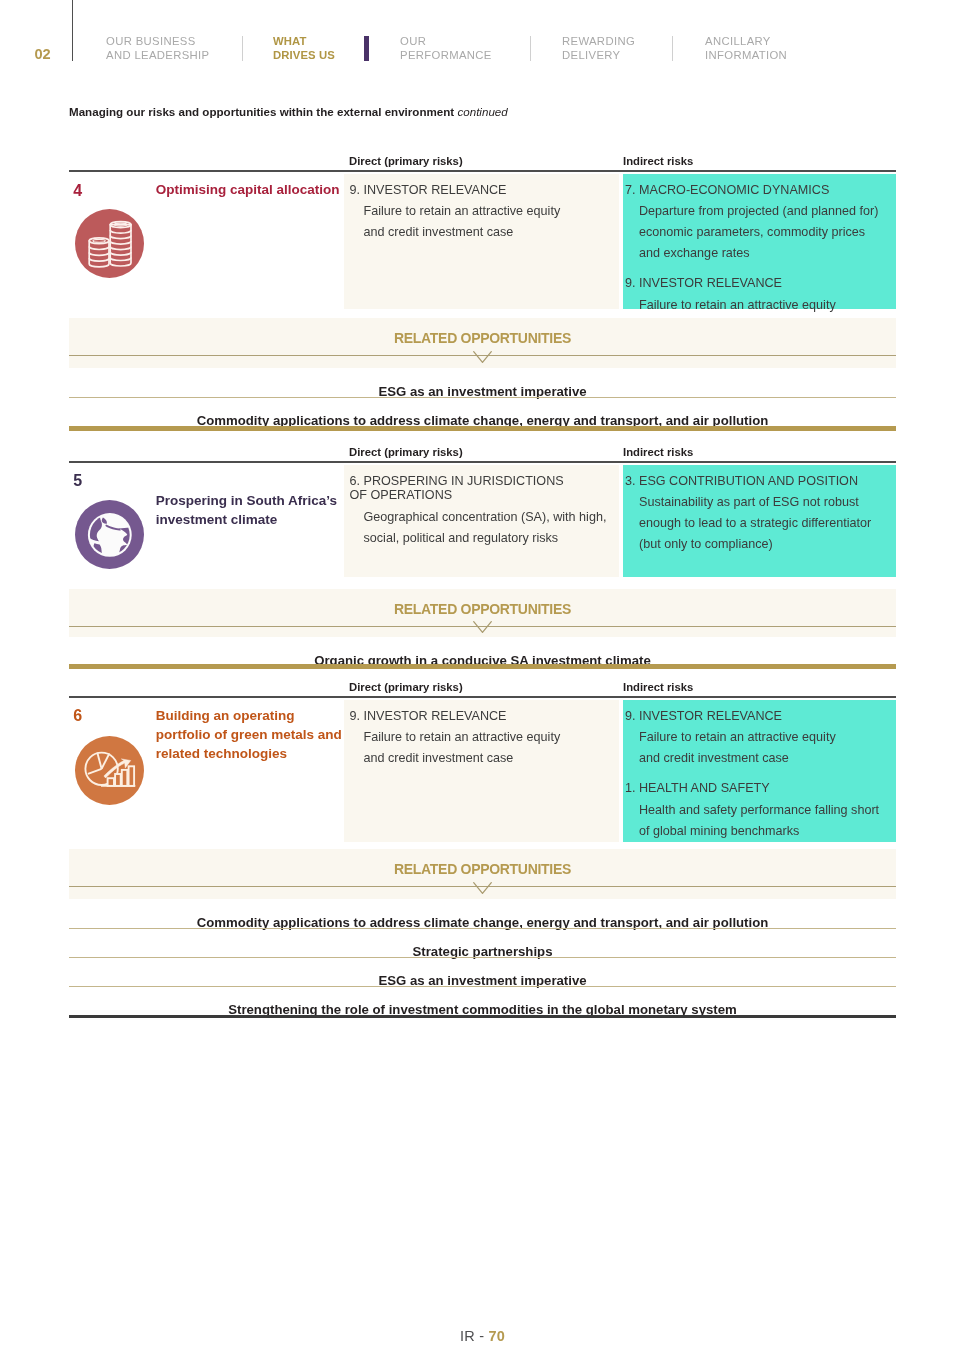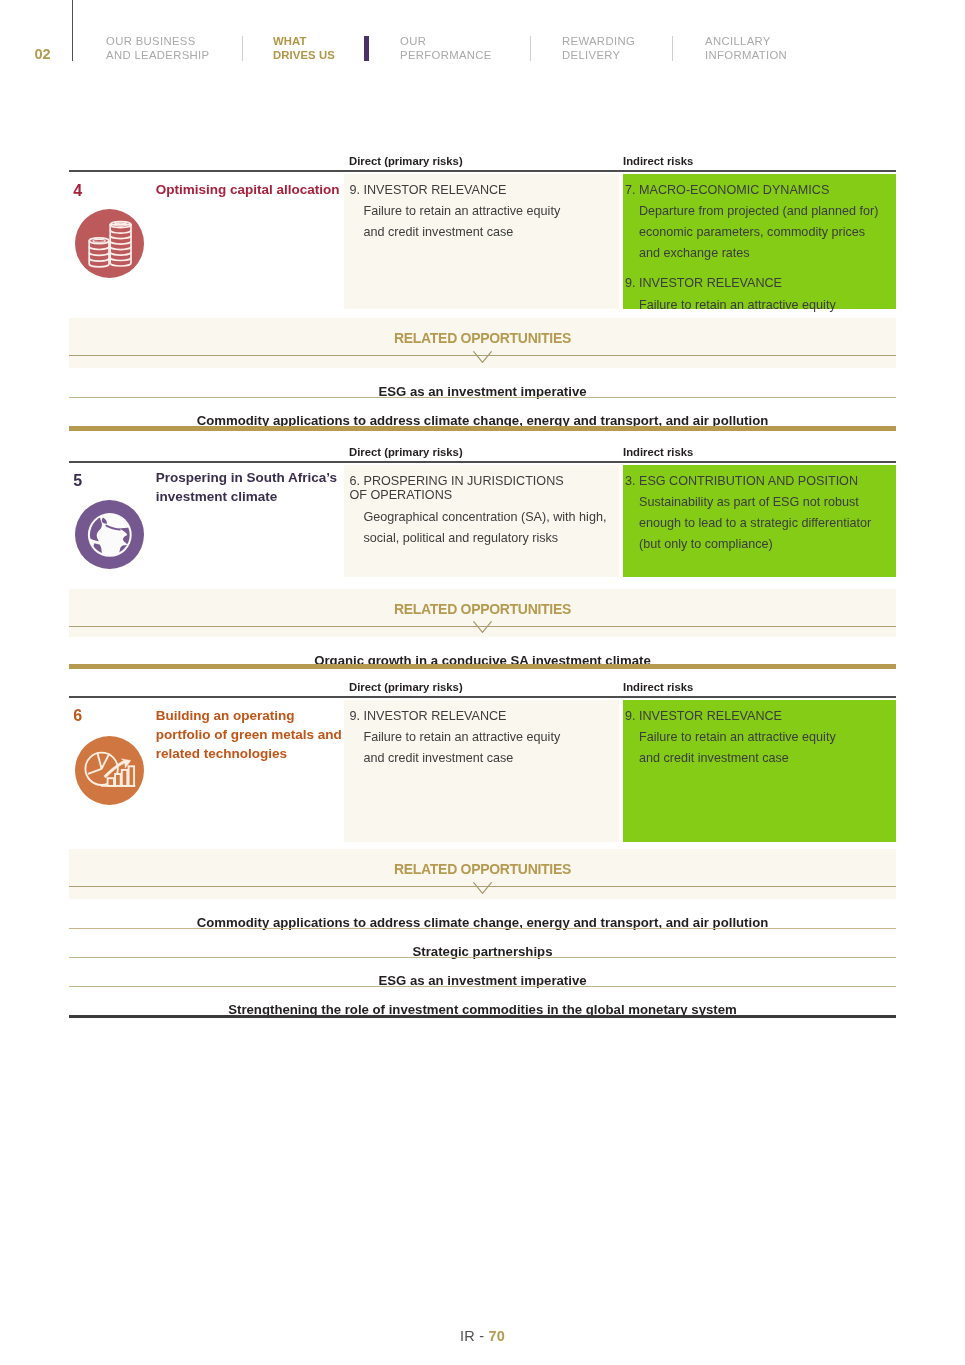--- a/index.html
+++ b/index.html
@@ -29,21 +29,21 @@
   .colhdr.c1{left:280px;}
   .colhdr.c2{left:554px;}
   .rule-top{position:absolute;left:0;width:827px;height:1.6px;background:#4d4d4d;}
 
   .rnum{position:absolute;font-size:16px;font-weight:bold;line-height:12px;}
   .rtitle{position:absolute;left:86.7px;width:195px;font-size:13.5px;font-weight:bold;line-height:19px;}
   .ricon{position:absolute;}
   .cell{position:absolute;box-sizing:border-box;padding:9px 6px 10px 6px;}
   .cell.indirect{padding-left:2px;}
   .cell.direct{background:#faf7ef;}
-  .cell.indirect{background:#84cc16;}
+  .cell.indirect{background:#5eead4;}
   .rh{font-size:12.6px;font-weight:normal;color:#3c3c3c;line-height:14.5px;}
   .rb{font-size:12.6px;color:#3c3c3c;line-height:21px;margin:4px 0 0 14px;}
   .rgrp{margin-bottom:12px;}
   .rgrp:last-child{margin-bottom:0;}
 
   
   .ro{position:absolute;left:0;width:827px;background:#faf7ef;}
   .ro-label{position:absolute;left:0;width:827px;text-align:center;font-size:14px;
             font-weight:bold;color:#b59a50;letter-spacing:-0.3px;}
   .ro-line{position:absolute;left:0;width:827px;height:1px;background:#ada077;}
@@ -85,20 +85,21 @@
       </div>
   <div class="tab" style="left:562px">
         <div>REWARDING</div>
         <div>DELIVERY</div>
       </div>
   <div class="tab" style="left:705px">
         <div>ANCILLARY</div>
         <div>INFORMATION</div>
       </div>
 </div>
+<div class="ptitle"><span>Managing our risks and opportunities within the external environment</span> <i>continued</i></div>
 <div class="block">
   <div class="colhdr c1" style="top:154.5px">Direct (primary risks)</div>
   <div class="colhdr c2" style="top:154.5px">Indirect risks</div>
   <div class="rule-top" style="top:170.0px"></div>
   <div class="rnum" style="left:4.2px;top:184.6px;color:#a8213c">4</div>
   <div class="rtitle" style="top:179.5px;color:#a8213c">Optimising capital allocation</div>
   <div class="ricon" style="left:6px;top:209.0px"><svg width="69" height="69" viewBox="0 0 69 69">
           <circle cx="34.5" cy="34.5" r="34.5" fill="#bc5a5b"></circle>
           <path d="M 35.2 15.6 L 35.2 54.0 A 10.4 3.0 0 0 0 56.0 54.0 L 56.0 15.6 Z" fill="none" stroke="#fcefeb" stroke-width="1.7" stroke-linejoin="round"></path>
           <ellipse cx="45.6" cy="15.6" rx="10.4" ry="3.0" fill="none" stroke="#fcefeb" stroke-width="1.7"></ellipse>
@@ -142,21 +143,21 @@
   <div class="opp-line" style="top:397.0px"></div>
   <div class="opp" style="top:406.0px">Commodity applications to address climate change, energy and transport, and air pollution</div>
   <div class="opp-line" style="top:426.0px"></div>
   <div class="blockend" style="top:425.7px"></div>
 </div>
 <div class="block">
   <div class="colhdr c1" style="top:446.0px">Direct (primary risks)</div>
   <div class="colhdr c2" style="top:446.0px">Indirect risks</div>
   <div class="rule-top" style="top:461.0px"></div>
   <div class="rnum" style="left:4.2px;top:475.2px;color:#3a2e4e">5</div>
-  <div class="rtitle" style="top:468px;color:#3a2e4e">Prospering in South Africa’s<br>investment climate</div>
+  <div class="rtitle" style="top:491px;color:#3a2e4e">Prospering in South Africa’s<br>investment climate</div>
   <div class="ricon" style="left:6px;top:500.0px"><svg width="69" height="69" viewBox="0 0 69 69">
           <circle cx="34.5" cy="34.5" r="34.5" fill="#75588f"></circle>
           <circle cx="34.8" cy="34.9" r="21.9" fill="#fbfbfb"></circle>
           <clipPath id="gclip">
             <circle cx="34.8" cy="34.9" r="19.9"></circle>
           </clipPath>
           <g fill="#75588f" clip-path="url(#gclip)">
             <path d="M8.0 8.0 L28.8 8.0 C27.4 10.6 25.8 13.4 25.2 15.8 C24.7 18.0 25.6 20.0 26.4 21.9 C27.2 23.9 27.1 26.2 26.1 27.9 C25.1 29.6 23.4 30.8 22.5 32.4 C21.6 34.0 21.5 36.0 22.1 37.8 C22.5 39.1 23.2 40.2 23.9 41.3 C22.0 41.2 20.1 40.8 18.4 40.1 C15.7 39.0 13.3 37.2 11.4 35.0 C9.8 33.1 8.7 30.9 8.0 28.7 Z"></path>
             <path d="M19.4 43.2 C21.1 43.9 22.9 44.3 24.6 44.5 C25.4 45.6 26.0 46.9 26.3 48.3 C26.6 49.8 26.5 51.4 26.8 52.9 C27.1 54.5 27.8 55.9 28.7 57.0 L17.8 57.0 C17.2 55.1 16.9 53.1 17.1 51.3 C17.3 49.3 18.1 47.6 18.5 45.9 C18.7 45.0 19.2 44.1 19.4 43.2 Z"></path>
             <path d="M27.9 17.5 C29.2 18.2 30.4 19.2 31.1 20.3 C31.8 21.4 32.0 22.7 31.8 23.7 C30.6 23.9 29.2 23.6 28.3 23.0 C27.4 22.4 26.9 21.6 26.7 20.8 C26.8 19.6 27.2 18.4 27.9 17.5 Z"></path>
@@ -213,20 +214,24 @@
         <div class="rgrp">
           <div class="rh">9. INVESTOR RELEVANCE</div>
           <div class="rb">Failure to retain an attractive equity<br>and credit investment case</div>
         </div>
       </div>
   <div class="cell indirect" style="left:554.0px;width:273.0px;top:699.5px;height:142.0px">
         <div class="rgrp">
           <div class="rh">9. INVESTOR RELEVANCE</div>
           <div class="rb">Failure to retain an attractive equity<br>and credit investment case</div>
         </div>
+        <div class="rgrp">
+          <div class="rh">1. HEALTH AND SAFETY</div>
+          <div class="rb">Health and safety performance falling short<br>of global mining benchmarks</div>
+        </div>
       </div>
   <div class="ro" style="top:849.0px;height:50.0px"></div>
   <div class="ro-label" style="top:861.0px">RELATED OPPORTUNITIES</div>
   <div class="ro-line" style="top:886.0px"></div>
   <div class="ro-chev" style="left:403.5px;top:880.3px"><svg width="19" height="12.5" viewBox="0 0 19 12.5">
           <path d="M0.7 0.7 L9.5 11.4 L18.3 0.7" fill="none" stroke="#a89a6e" stroke-width="1.25" stroke-linecap="round" stroke-linejoin="round"></path>
         </svg></div>
   <div class="opp" style="top:908.0px">Commodity applications to address climate change, energy and transport, and air pollution</div>
   <div class="opp-line" style="top:928.0px"></div>
   <div class="opp" style="top:937.0px">Strategic partnerships</div>

